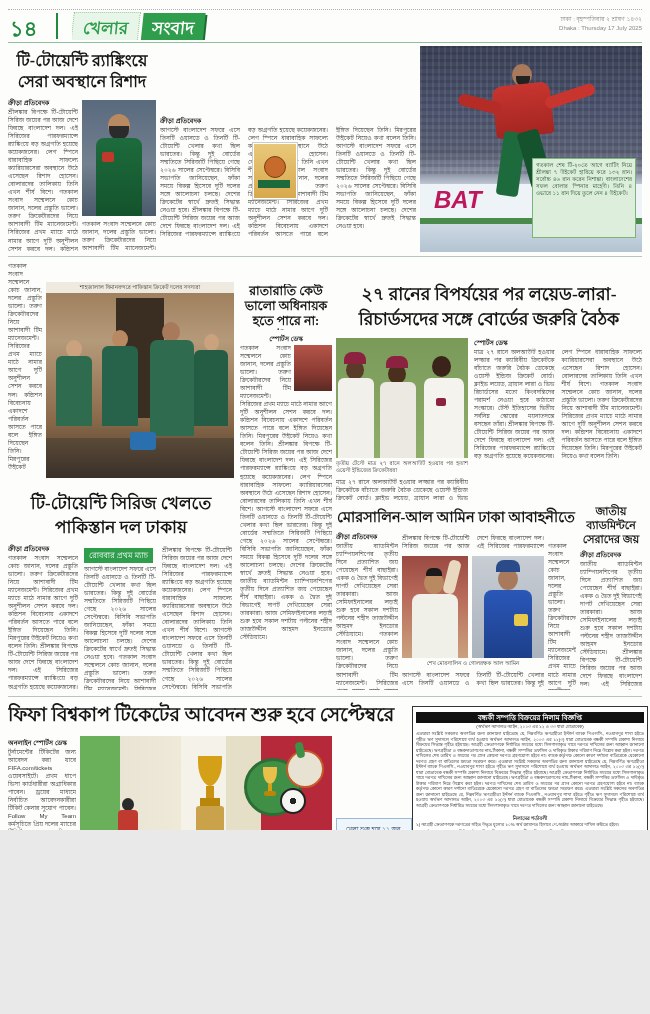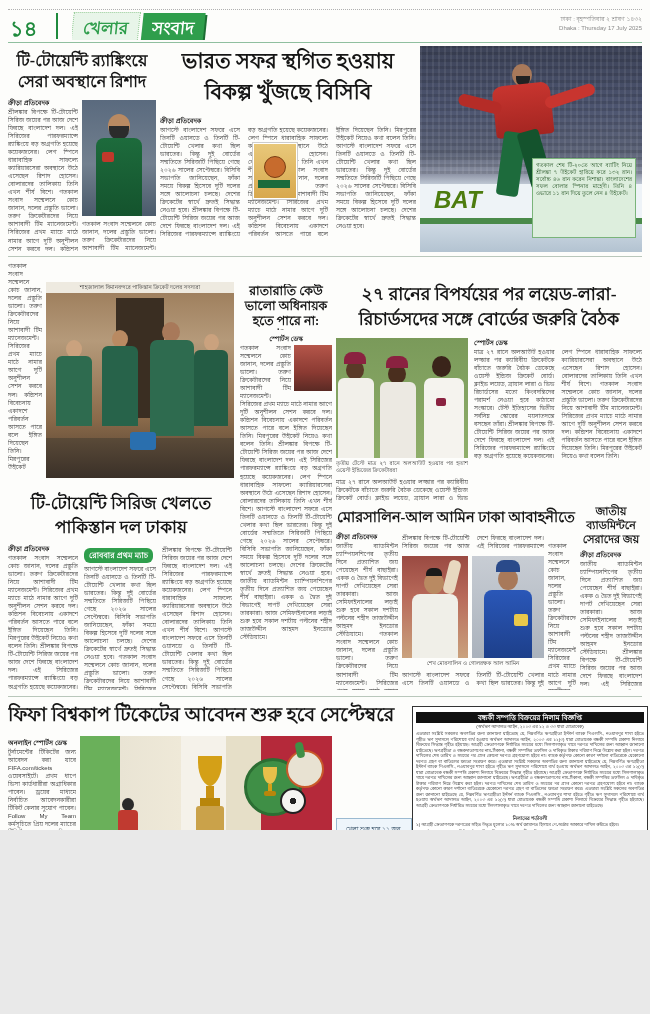--- a/index.html
+++ b/index.html
@@ -45,39 +45,35 @@
   <div class="photo" style="left:82px;top:100px;width:74px;height:116px;background:linear-gradient(180deg,#5a6a7e 0%,#72808f 55%,#4a5a6a 100%);">
     <div class="head-c" style="left:26px;top:14px;width:22px;height:24px;background:#b98a62;"></div>
     <div class="b" style="left:27px;top:26px;width:20px;height:14px;background:#2b2b2b;border-radius:0 0 10px 10px;"></div>
     <div class="b" style="left:14px;top:38px;width:46px;height:78px;background:linear-gradient(180deg,#1d6b3c,#14532d);border-radius:8px 8px 0 0;"></div>
     <div class="b" style="left:20px;top:52px;width:12px;height:10px;background:#c0392b;border-radius:2px;"></div>
   </div>
   <div class="b tx" style="left:82px;top:220px;width:74px;height:32px;">
     <span>গতকাল সংবাদ সম্মেলনে কোচ জানান, দলের প্রস্তুতি ভালো। তরুণ ক্রিকেটারদের নিয়ে আশাবাদী টিম ম্যানেজমেন্ট। সিরিজের প্রথম ম্যাচে মাঠে নামার আগে দুটি অনুশীলন সেশন করবে দল। কন্ডিশন বিবেচনায় একাদশে পরিবর্তন আসতে পারে বলে ইঙ্গিত দিয়েছেন তিনি। মিরপুরের উইকেট নিয়েও কথা বলেন তিনি। </span>
   </div>
 
-  <div class="b hl" style="left:160px;top:46px;width:256px;height:64px;font-size:21px;line-height:31px;">
-    <div>ভারত সফর স্থগিত হওয়ায়</div>
-    <div>বিকল্প খুঁজছে বিসিবি</div>
-  </div>
   <div class="b by" style="left:160px;top:116px;width:90px;height:8px;">ক্রীড়া প্রতিবেদক</div>
   <div class="b tx cols3" style="left:160px;top:126px;width:256px;height:126px;">
     <span>আগস্টে বাংলাদেশ সফরে এসে তিনটি ওয়ানডে ও তিনটি টি-টোয়েন্টি খেলার কথা ছিল ভারতের। কিন্তু দুই বোর্ডের সম্মতিতে সিরিজটি পিছিয়ে গেছে ২০২৬ সালের সেপ্টেম্বরে। বিসিবি সভাপতি জানিয়েছেন, ফাঁকা সময়ে বিকল্প হিসেবে দুটি দলের সঙ্গে আলোচনা চলছে। দেশের ক্রিকেটের স্বার্থে দ্রুতই সিদ্ধান্ত নেওয়া হবে। </span><span>শ্রীলঙ্কার বিপক্ষে টি-টোয়েন্টি সিরিজ জয়ের পর আজ দেশে ফিরছে বাংলাদেশ দল। এই সিরিজের পারফরম্যান্সে র‍্যাঙ্কিংয়ে বড় অগ্রগতি হয়েছে কয়েকজনের। লেগ স্পিনে ধারাবাহিক সাফল্যে ক্যারিয়ারসেরা অবস্থানে উঠে এসেছেন রিশাদ হোসেন। বোলারদের তালিকায় তিনি এখন শীর্ষ বিশে। </span><span>গতকাল সংবাদ সম্মেলনে কোচ জানান, দলের প্রস্তুতি ভালো। তরুণ ক্রিকেটারদের নিয়ে আশাবাদী টিম ম্যানেজমেন্ট। সিরিজের প্রথম ম্যাচে মাঠে নামার আগে দুটি অনুশীলন সেশন করবে দল। কন্ডিশন বিবেচনায় একাদশে পরিবর্তন আসতে পারে বলে ইঙ্গিত দিয়েছেন তিনি। মিরপুরের উইকেট নিয়েও কথা বলেন তিনি। </span><span>আগস্টে বাংলাদেশ সফরে এসে তিনটি ওয়ানডে ও তিনটি টি-টোয়েন্টি খেলার কথা ছিল ভারতের। কিন্তু দুই বোর্ডের সম্মতিতে সিরিজটি পিছিয়ে গেছে ২০২৬ সালের সেপ্টেম্বরে। বিসিবি সভাপতি জানিয়েছেন, ফাঁকা সময়ে বিকল্প হিসেবে দুটি দলের সঙ্গে আলোচনা চলছে। দেশের ক্রিকেটের স্বার্থে দ্রুতই সিদ্ধান্ত নেওয়া হবে। </span>
   </div>
   <div class="photo" style="left:252px;top:142px;width:42px;height:54px;background:#fff;border:1px solid #ccc;padding:1px;">
     <div style="width:100%;height:100%;background:linear-gradient(180deg,#e8c87a,#d8a84e);position:relative;">
       <div class="head-c" style="left:10px;top:12px;width:20px;height:20px;background:#c76b2d;border:1px solid #7a3e14;"></div>
       <div class="b" style="left:4px;top:36px;width:32px;height:8px;background:#1d6b3c;"></div>
     </div>
   </div>
 
   <div class="photo" style="left:420px;top:46px;width:222px;height:206px;background:linear-gradient(180deg,#3c4257 0%,#4d5570 30%,#5d6478 52%,#8d93a5 62%,#c9d2dd 68%,#dfe7ef 78%,#b3c3d1 100%);">
     <div class="b" style="left:0;top:0;width:222px;height:128px;background:repeating-linear-gradient(90deg,rgba(255,255,255,0.07) 0 2px,transparent 2px 6px),repeating-linear-gradient(0deg,rgba(0,0,0,0.12) 0 3px,transparent 3px 7px);"></div>
     <div class="b" style="left:0;top:138px;width:222px;height:34px;background:#eef3f7;">
-      <span style="position:absolute;left:14px;top:2px;font-size:24px;font-weight:bold;font-style:italic;color:#4d7c0f;">BAT</span>
+      <span style="position:absolute;left:14px;top:2px;font-size:24px;font-weight:bold;font-style:italic;color:#be185d;">BAT</span>
       <span style="position:absolute;right:18px;top:2px;font-size:24px;font-weight:bold;font-style:italic;color:#2a7fc1;">1X</span>
     </div>
     <div class="b" style="left:0;top:172px;width:222px;height:6px;background:#4a8a4a;"></div>
     <div class="head-c" style="left:92px;top:18px;width:20px;height:22px;background:#a8795a;"></div>
     <div class="b" style="left:96px;top:30px;width:14px;height:10px;background:#222;border-radius:0 0 8px 8px;"></div>
     <div class="b" style="left:74px;top:38px;width:58px;height:52px;background:linear-gradient(180deg,#c8352f,#a32521);border-radius:10px 10px 4px 4px;transform:rotate(-6deg);"></div>
     <div class="b" style="left:124px;top:44px;width:52px;height:12px;background:#c8352f;border-radius:6px;transform:rotate(-18deg);"></div>
     <div class="b" style="left:38px;top:52px;width:44px;height:12px;background:#b52c27;border-radius:6px;transform:rotate(14deg);"></div>
     <div class="b" style="left:80px;top:86px;width:22px;height:64px;background:#1d6b3c;border-radius:4px;transform:rotate(8deg);"></div>
     <div class="b" style="left:104px;top:84px;width:22px;height:58px;background:#14532d;border-radius:4px;transform:rotate(-16deg);"></div>
@@ -107,21 +103,21 @@
 
   <div class="b hl" style="left:8px;top:492px;width:226px;height:48px;font-size:17px;line-height:24px;">
     <div>টি-টোয়েন্টি সিরিজ খেলতে</div>
     <div>পাকিস্তান দল ঢাকায়</div>
   </div>
   <div class="b by" style="left:8px;top:544px;width:72px;height:8px;">ক্রীড়া প্রতিবেদক</div>
   <div class="b tx" style="left:8px;top:554px;width:70px;height:136px;">
     <span>গতকাল সংবাদ সম্মেলনে কোচ জানান, দলের প্রস্তুতি ভালো। তরুণ ক্রিকেটারদের নিয়ে আশাবাদী টিম ম্যানেজমেন্ট। সিরিজের প্রথম ম্যাচে মাঠে নামার আগে দুটি অনুশীলন সেশন করবে দল। কন্ডিশন বিবেচনায় একাদশে পরিবর্তন আসতে পারে বলে ইঙ্গিত দিয়েছেন তিনি। মিরপুরের উইকেট নিয়েও কথা বলেন তিনি। </span><span>শ্রীলঙ্কার বিপক্ষে টি-টোয়েন্টি সিরিজ জয়ের পর আজ দেশে ফিরছে বাংলাদেশ দল। এই সিরিজের পারফরম্যান্সে র‍্যাঙ্কিংয়ে বড় অগ্রগতি হয়েছে কয়েকজনের। লেগ স্পিনে ধারাবাহিক সাফল্যে ক্যারিয়ারসেরা অবস্থানে উঠে এসেছেন রিশাদ হোসেন। বোলারদের তালিকায় তিনি এখন শীর্ষ বিশে। </span>
   </div>
   <div class="b" style="left:84px;top:544px;width:72px;height:146px;">
-    <div style="display:inline-block;background:#2f9e4c;color:#fff;font-weight:bold;font-size:8px;padding:1px 5px;margin-bottom:2px;border-radius:6px;">রোববার প্রথম ম্যাচ</div>
+    <div style="display:inline-block;background:#2f9e4c;color:#fff;font-weight:normal;font-size:8px;padding:1px 5px;margin-bottom:2px;">রোববার প্রথম ম্যাচ</div>
     <div class="tx" style="height:128px;overflow:hidden;"><span>আগস্টে বাংলাদেশ সফরে এসে তিনটি ওয়ানডে ও তিনটি টি-টোয়েন্টি খেলার কথা ছিল ভারতের। কিন্তু দুই বোর্ডের সম্মতিতে সিরিজটি পিছিয়ে গেছে ২০২৬ সালের সেপ্টেম্বরে। বিসিবি সভাপতি জানিয়েছেন, ফাঁকা সময়ে বিকল্প হিসেবে দুটি দলের সঙ্গে আলোচনা চলছে। দেশের ক্রিকেটের স্বার্থে দ্রুতই সিদ্ধান্ত নেওয়া হবে। </span><span>গতকাল সংবাদ সম্মেলনে কোচ জানান, দলের প্রস্তুতি ভালো। তরুণ ক্রিকেটারদের নিয়ে আশাবাদী টিম ম্যানেজমেন্ট। সিরিজের প্রথম ম্যাচে মাঠে নামার আগে দুটি অনুশীলন সেশন করবে দল। কন্ডিশন বিবেচনায় একাদশে পরিবর্তন আসতে পারে বলে ইঙ্গিত দিয়েছেন তিনি। মিরপুরের উইকেট নিয়েও কথা বলেন তিনি। </span></div>
   </div>
   <div class="b tx" style="left:162px;top:546px;width:70px;height:144px;">
     <span>শ্রীলঙ্কার বিপক্ষে টি-টোয়েন্টি সিরিজ জয়ের পর আজ দেশে ফিরছে বাংলাদেশ দল। এই সিরিজের পারফরম্যান্সে র‍্যাঙ্কিংয়ে বড় অগ্রগতি হয়েছে কয়েকজনের। লেগ স্পিনে ধারাবাহিক সাফল্যে ক্যারিয়ারসেরা অবস্থানে উঠে এসেছেন রিশাদ হোসেন। বোলারদের তালিকায় তিনি এখন শীর্ষ বিশে। </span><span>আগস্টে বাংলাদেশ সফরে এসে তিনটি ওয়ানডে ও তিনটি টি-টোয়েন্টি খেলার কথা ছিল ভারতের। কিন্তু দুই বোর্ডের সম্মতিতে সিরিজটি পিছিয়ে গেছে ২০২৬ সালের সেপ্টেম্বরে। বিসিবি সভাপতি জানিয়েছেন, ফাঁকা সময়ে বিকল্প হিসেবে দুটি দলের সঙ্গে আলোচনা চলছে। দেশের ক্রিকেটের স্বার্থে দ্রুতই সিদ্ধান্ত নেওয়া হবে। </span>
   </div>
 
   <div class="b hl" style="left:240px;top:284px;width:92px;height:46px;font-size:12.5px;line-height:15px;">রাতারাতি কেউ ভালো অধিনায়ক হতে পারে না: সৌরভ</div>
   <div class="b by" style="left:240px;top:334px;width:92px;height:8px;text-align:center;">স্পোর্টস ডেস্ক</div>
   <div class="b tx" style="left:240px;top:344px;width:92px;height:346px;">
     <span style="float:right;width:38px;height:46px;margin:1px 0 2px 3px;background:linear-gradient(180deg,#b5564a 0%,#8a3a32 60%,#5a2a24 100%);"></span>

